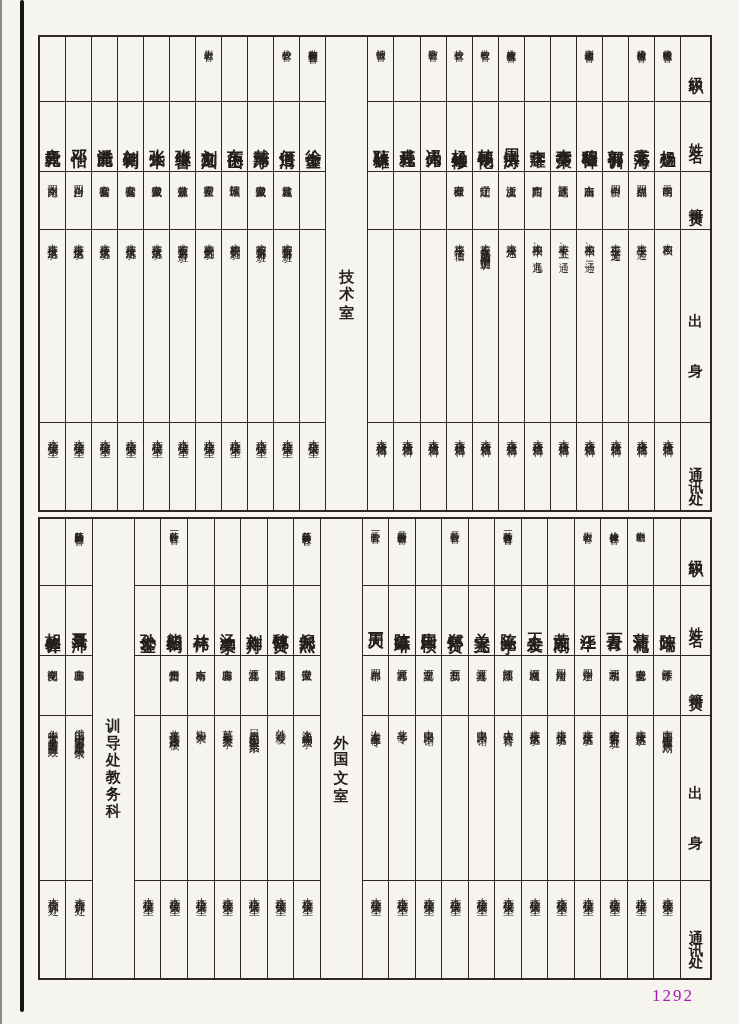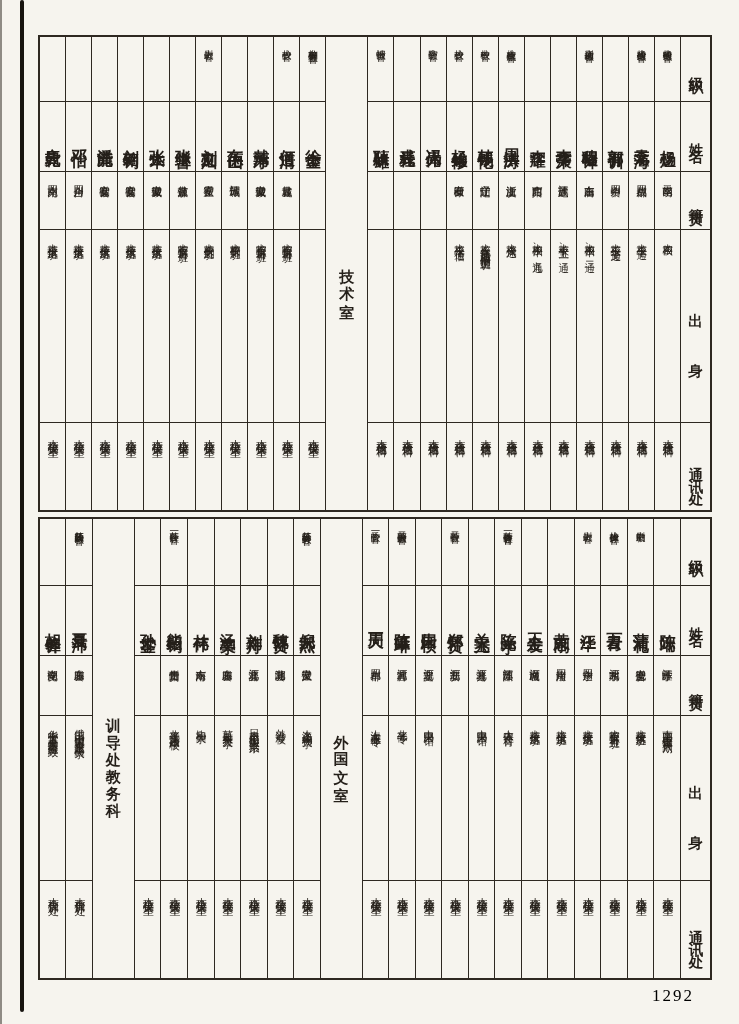--- a/index.html
+++ b/index.html
@@ -52,21 +52,21 @@
   .origin .vtext{font-size:10.5px;letter-spacing:1.5px;line-height:1.12;}
   .addr .vtext{font-size:11px;letter-spacing:2px;}
   .addr.cell{padding-top:7px;}
   .header .cell{align-items:center;padding-top:0;}
   .header .vtext{font-size:14.5px;font-weight:bold;letter-spacing:5px;}
   .header .origin .vtext{letter-spacing:50px;padding-top:50px;}
   .header .addr .vtext{letter-spacing:12px;padding-top:12px;}
   .section .vtext{font-size:15px;font-weight:bold;letter-spacing:17px;padding-top:17px;}
   .page-number{
     position:absolute;left:652px;top:986px;
-    font-family:"Liberation Serif", serif;font-size:17px;letter-spacing:2px;color:#000000;
+    font-family:"Liberation Serif", serif;font-size:17px;letter-spacing:2px;color:#a21caf;
   }
 </style>
 </head>
 <body>
 
 <div class="edge-shadow"></div>
 <div class="gutter-shadow"></div>
 
 <div id="t1" class="rtable">
     <div class="col header">

